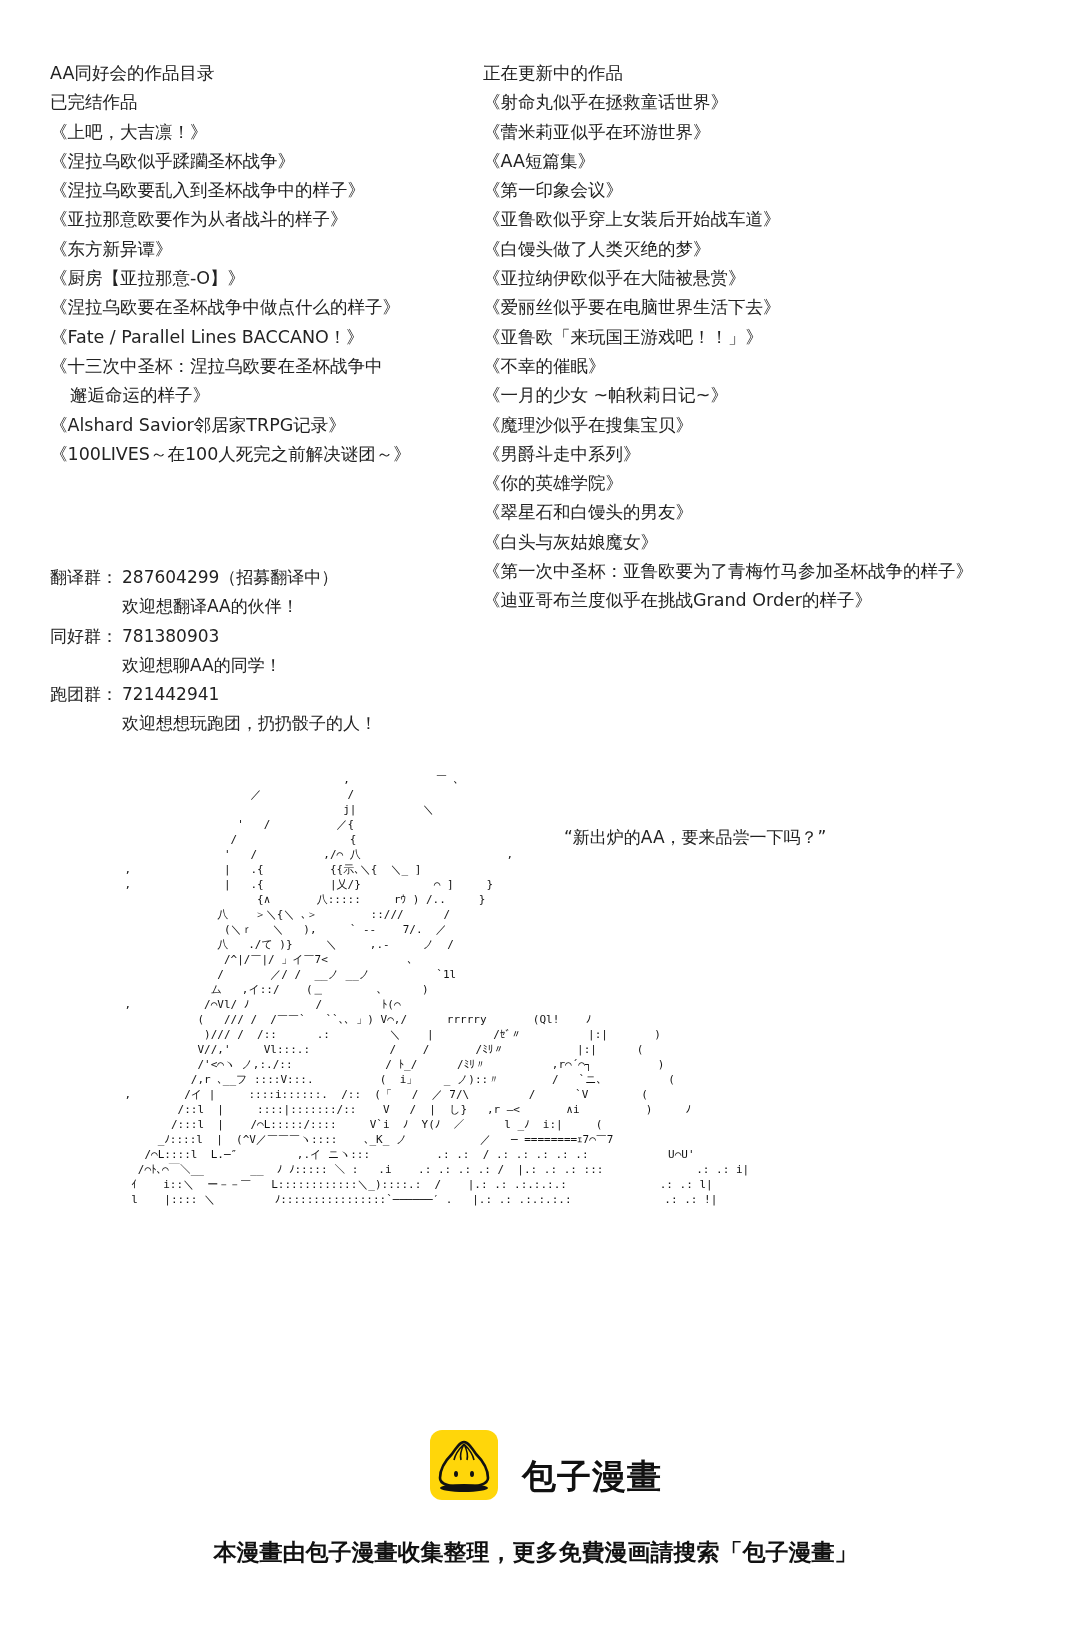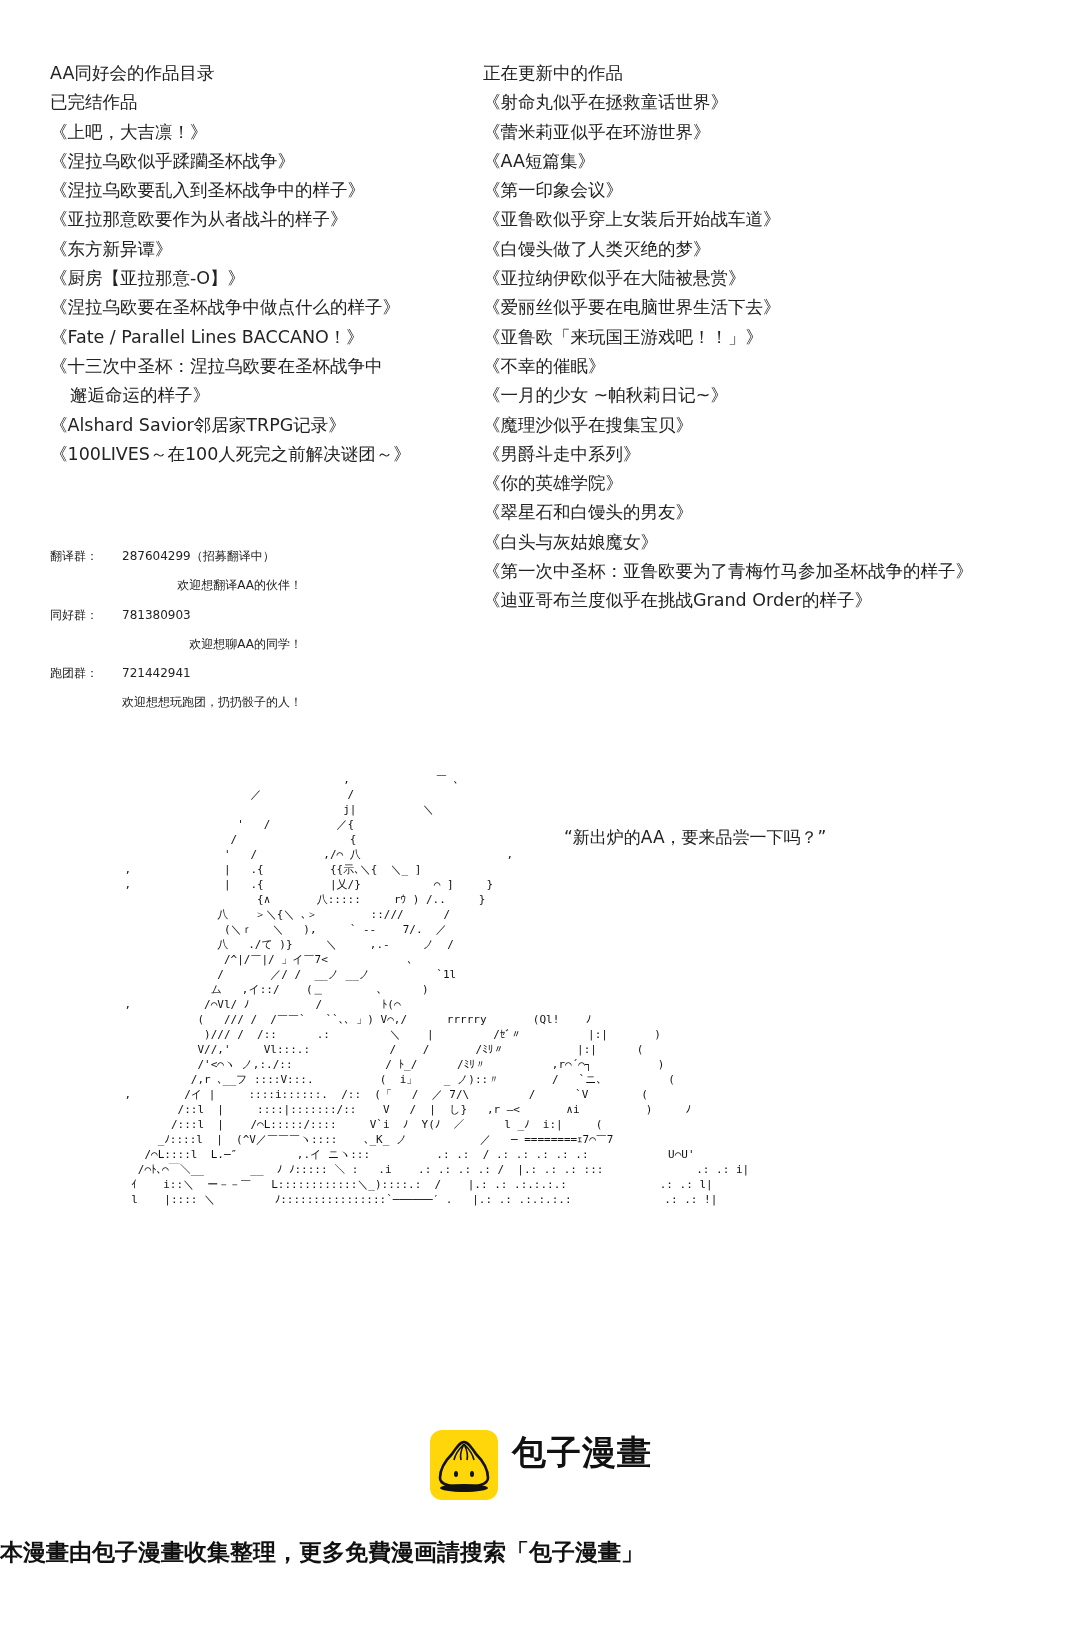--- a/index.html
+++ b/index.html
@@ -3,33 +3,33 @@
 <meta charset="utf-8">
 <style>
   html, body { margin:0; padding:0; background:#ffffff; }
   body { width:1071px; height:1642px; position:relative; overflow:hidden;
          font-family:"DejaVu Sans","Liberation Sans",sans-serif; color:#222; }
   .col { position:absolute; top:40px; font-size:17.5px; line-height:29.3px;margin-top:19px; }
   .col-left { left:50px; width:420px; }
   .col-right { left:483px; width:560px; }
   .line { white-space:nowrap; display:block; }
   .indent { padding-left:20px; }
-  .groups { position:absolute; left:50px; top:542px; font-size:12px; line-height:29.3px; }
+  .groups { position:absolute; left:50px; top:563px; font-size:17px; line-height:29.3px; }
   .grow { display:flex; white-space:nowrap; }
   .glabel { width:72px; }
-  .gsub { padding-left:72px; white-space:nowrap;text-align:right; }
+  .gsub { padding-left:72px; white-space:nowrap; }
   .quote { position:absolute; left:564px; top:826px; font-size:17px; white-space:nowrap; }
   .aa { position:absolute; left:118px; top:772px; width:660px; height:530px;
         font-family:"DejaVu Sans Mono","Liberation Mono",monospace; font-size:11px; line-height:15px;
         color:#111; white-space:pre; }
-  .logo { position:absolute; left:430px; top:1430px; display:flex; align-items:flex-start; gap:14px; }
+  .logo { position:absolute; left:430px; top:1430px; display:flex; align-items:flex-end; gap:24px; }
   .logo-icon { width:68px; height:70px; background:#FFD60A; border-radius:12px; position:relative; }
   .logo-icon svg { position:absolute; left:0; top:0; }
   .logo-text { font-size:34px; font-weight:bold; color:#111; letter-spacing:1px; }
-  .footer { position:absolute; left:0; width:1071px; top:1537px; 
+  .footer { position:absolute; left:0; width:1071px; top:1537px; text-align:center;
             font-size:23px; font-weight:bold; color:#111; }
 </style>
 </head>
 <body>
 
 <div class="col col-left">
   <span class="line">AA同好会的作品目录</span>
   <span class="line">已完结作品</span>
   <span class="line">《上吧，大吉凛！》</span>
   <span class="line">《涅拉乌欧似乎蹂躪圣杯战争》</span>

